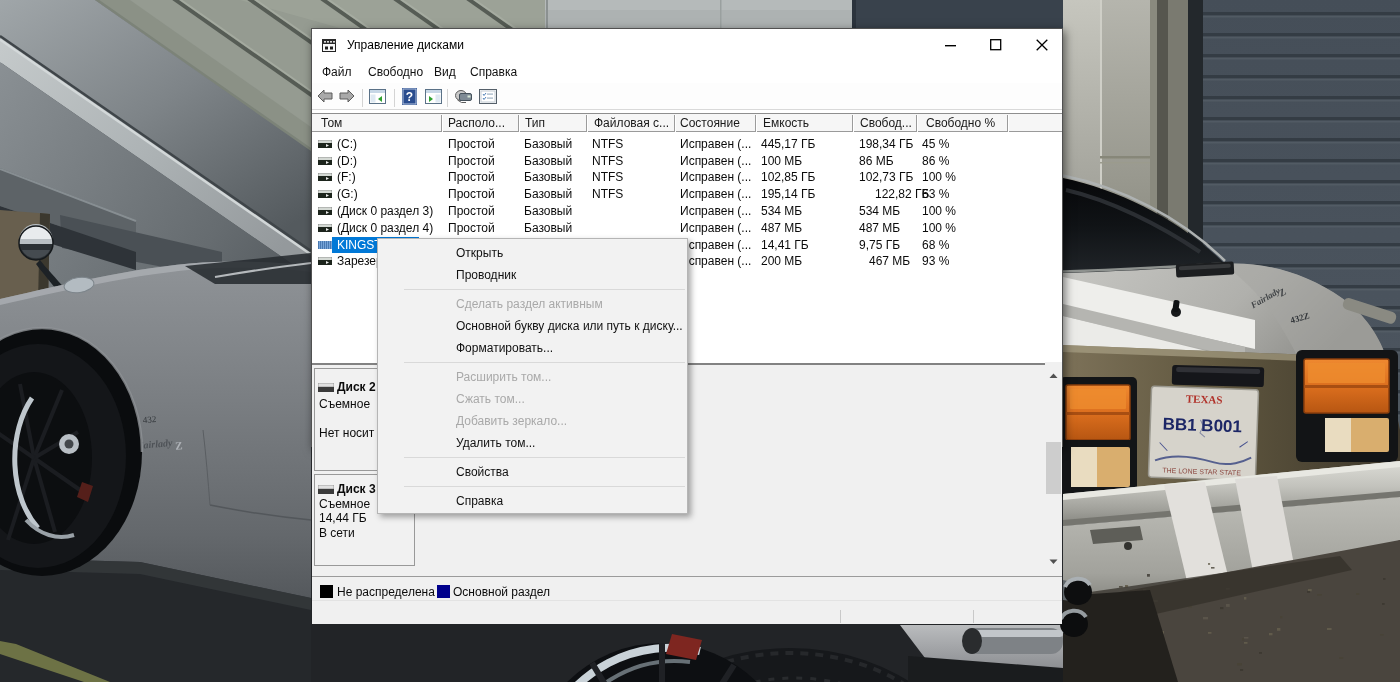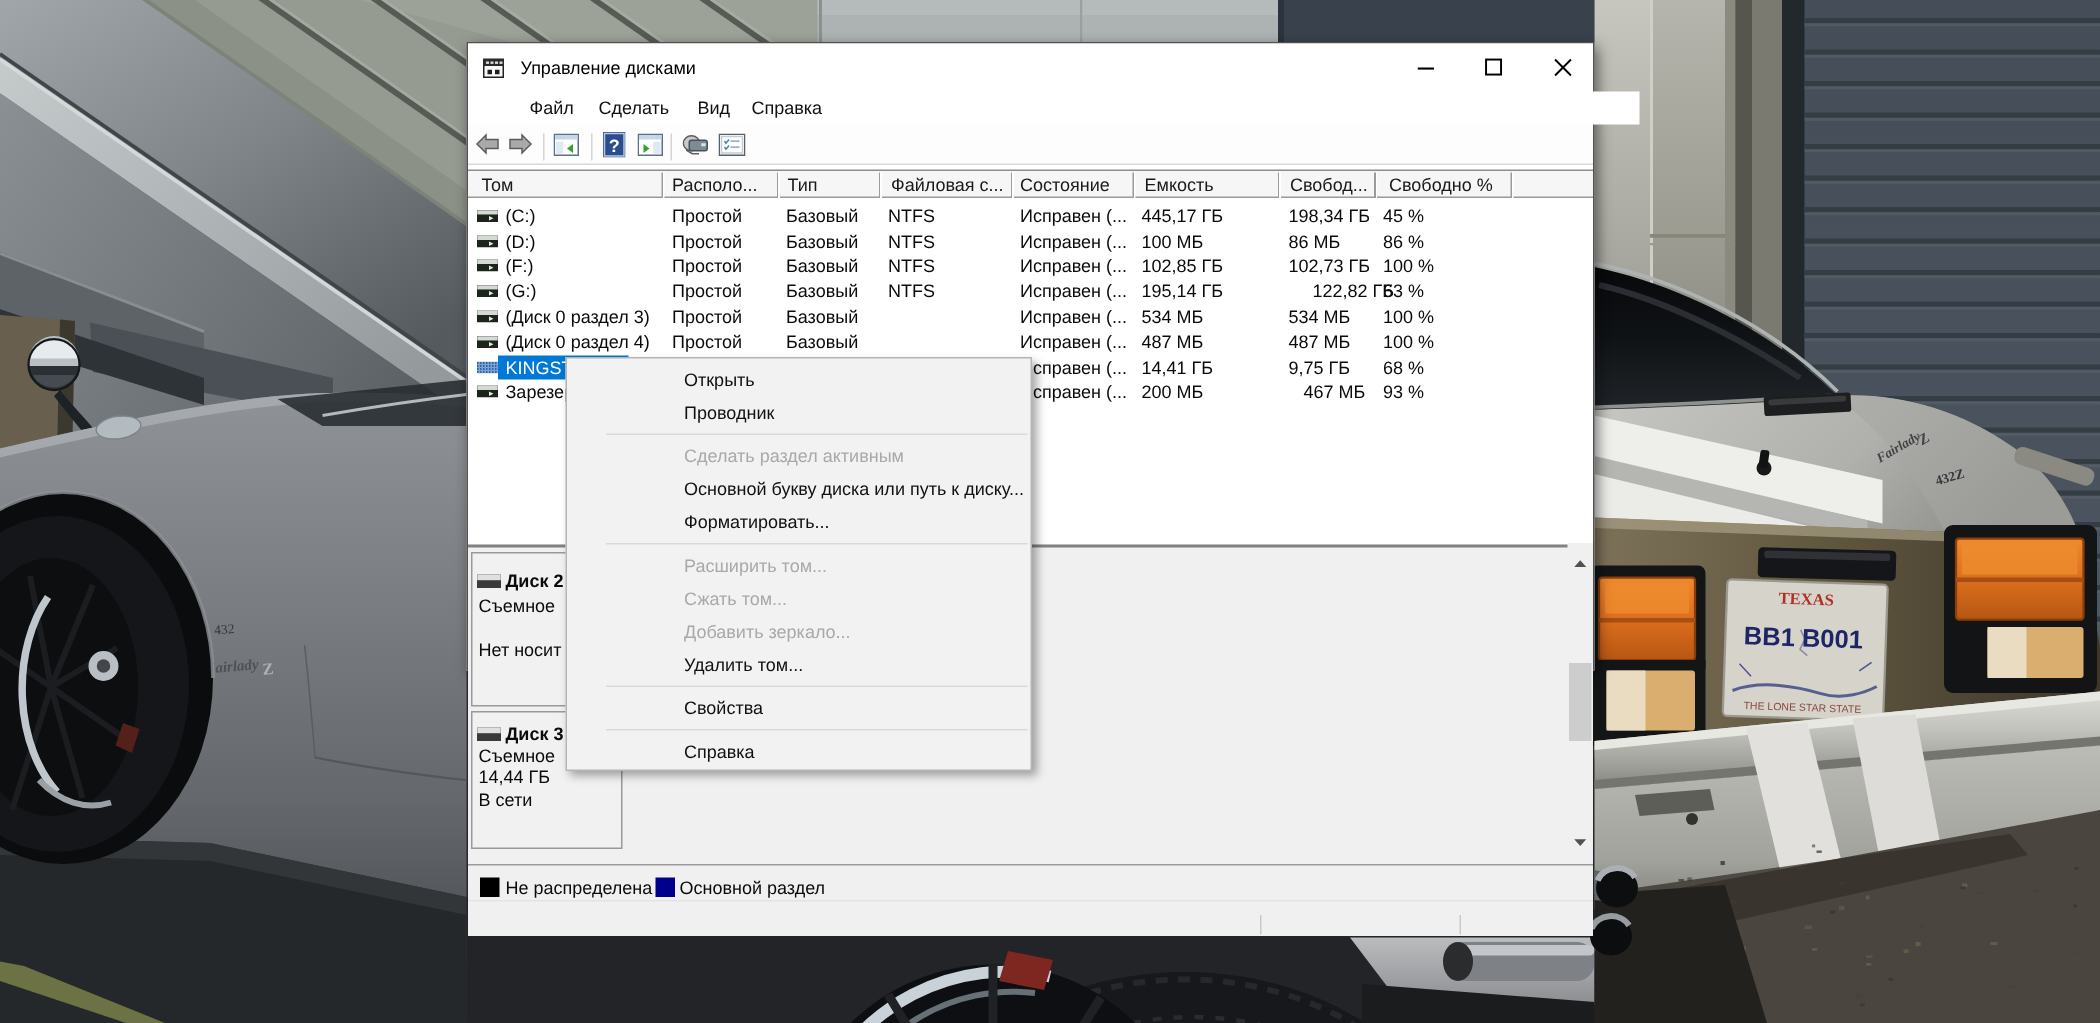--- a/index.html
+++ b/index.html
@@ -6,21 +6,21 @@
 html,body { width:1400px; height:682px; overflow:hidden; }
 body { position:relative; background:#26282a; font-family:"Liberation Sans", sans-serif; }
 #bg { position:absolute; left:0; top:0; }
 #win { position:absolute; left:311px; top:28px; width:752px; height:419px;
   background:#ffffff; border:1px solid #515151; box-shadow:2px 3px 9px rgba(0,0,0,0.55);
   font-size:12px; color:#0b0b0b; }
 .abs { position:absolute; }
 #titlebar { position:absolute; left:0; top:0; width:100%; height:32px; background:#fff; }
 #titletext { position:absolute; left:35px; top:9px; font-size:12px; color:#000; }
 .caption { position:absolute; top:0; height:32px; color:#111; }
-#menubar { position:absolute; left:0; top:32px; width:100%; height:22px; background:#fff;margin-left:31px; }
+#menubar { position:absolute; left:0; top:32px; width:100%; height:22px; background:#fff; }
 .mi { position:absolute; top:4px; font-size:12px; color:#111; }
 #toolbar { position:absolute; left:0; top:54px; width:100%; height:27px; background:#fdfdfd; border-bottom:1px solid #d9d9d9; }
 .tsep { position:absolute; top:6px; width:1px; height:18px; background:#d4d4d4; }
 #tablearea { position:absolute; left:0; top:84px; width:100%; height:250px; background:#fff; }
 #thead { position:absolute; left:0; top:0; width:100%; height:19px; background:#f6f6f6; border-top:1px solid #8e8e8e; border-bottom:1px solid #9a9a9a; }
 .hsep { position:absolute; top:1px; width:2px; height:17px; background:linear-gradient(to right,#9b9b9b 1px,#ffffff 1px); }
 .htxt { position:absolute; top:2px; color:#191919; }
 .row { position:absolute; left:0; width:100%; height:17px; }
 .c { position:absolute; top:1px; white-space:nowrap; }
 .dicon { position:absolute; left:6px; top:4px; width:14px; height:8px; }
@@ -434,21 +434,21 @@
     <svg class="caption" style="left:678px" width="13" height="32" viewBox="0 0 13 32">
         <rect x="0.7" y="10.7" width="10" height="10" fill="none" stroke="#000" stroke-width="1.3"></rect>
       </svg>
     <svg class="caption" style="left:724px" width="13" height="32" viewBox="0 0 13 32">
         <path d="M0.7 10.7 L11.3 21.3 M11.3 10.7 L0.7 21.3" stroke="#000" stroke-width="1.3"></path>
       </svg>
   </div>
 
   <div id="menubar">
     <div class="mi" style="left:10px">Файл</div>
-    <div class="mi" style="left:56px">Сделать</div>
+    <div class="mi" style="left:56px">Свободно</div>
     <div class="mi" style="left:122px">Вид</div>
     <div class="mi" style="left:158px">Справка</div>
   </div>
 
   <div id="toolbar">
     <svg class="abs" style="left:5px;top:5px" width="16" height="16" viewBox="0 0 16 16">
       <path d="M1 8 L7 2 L7 5 L15 5 L15 11 L7 11 L7 14 Z" fill="#a9a9a9" stroke="#5c5c5c"></path>
     </svg>
     <svg class="abs" style="left:27px;top:5px" width="16" height="16" viewBox="0 0 16 16">
       <path d="M15 8 L9 2 L9 5 L1 5 L1 11 L9 11 L9 14 Z" fill="#a9a9a9" stroke="#5c5c5c"></path>

